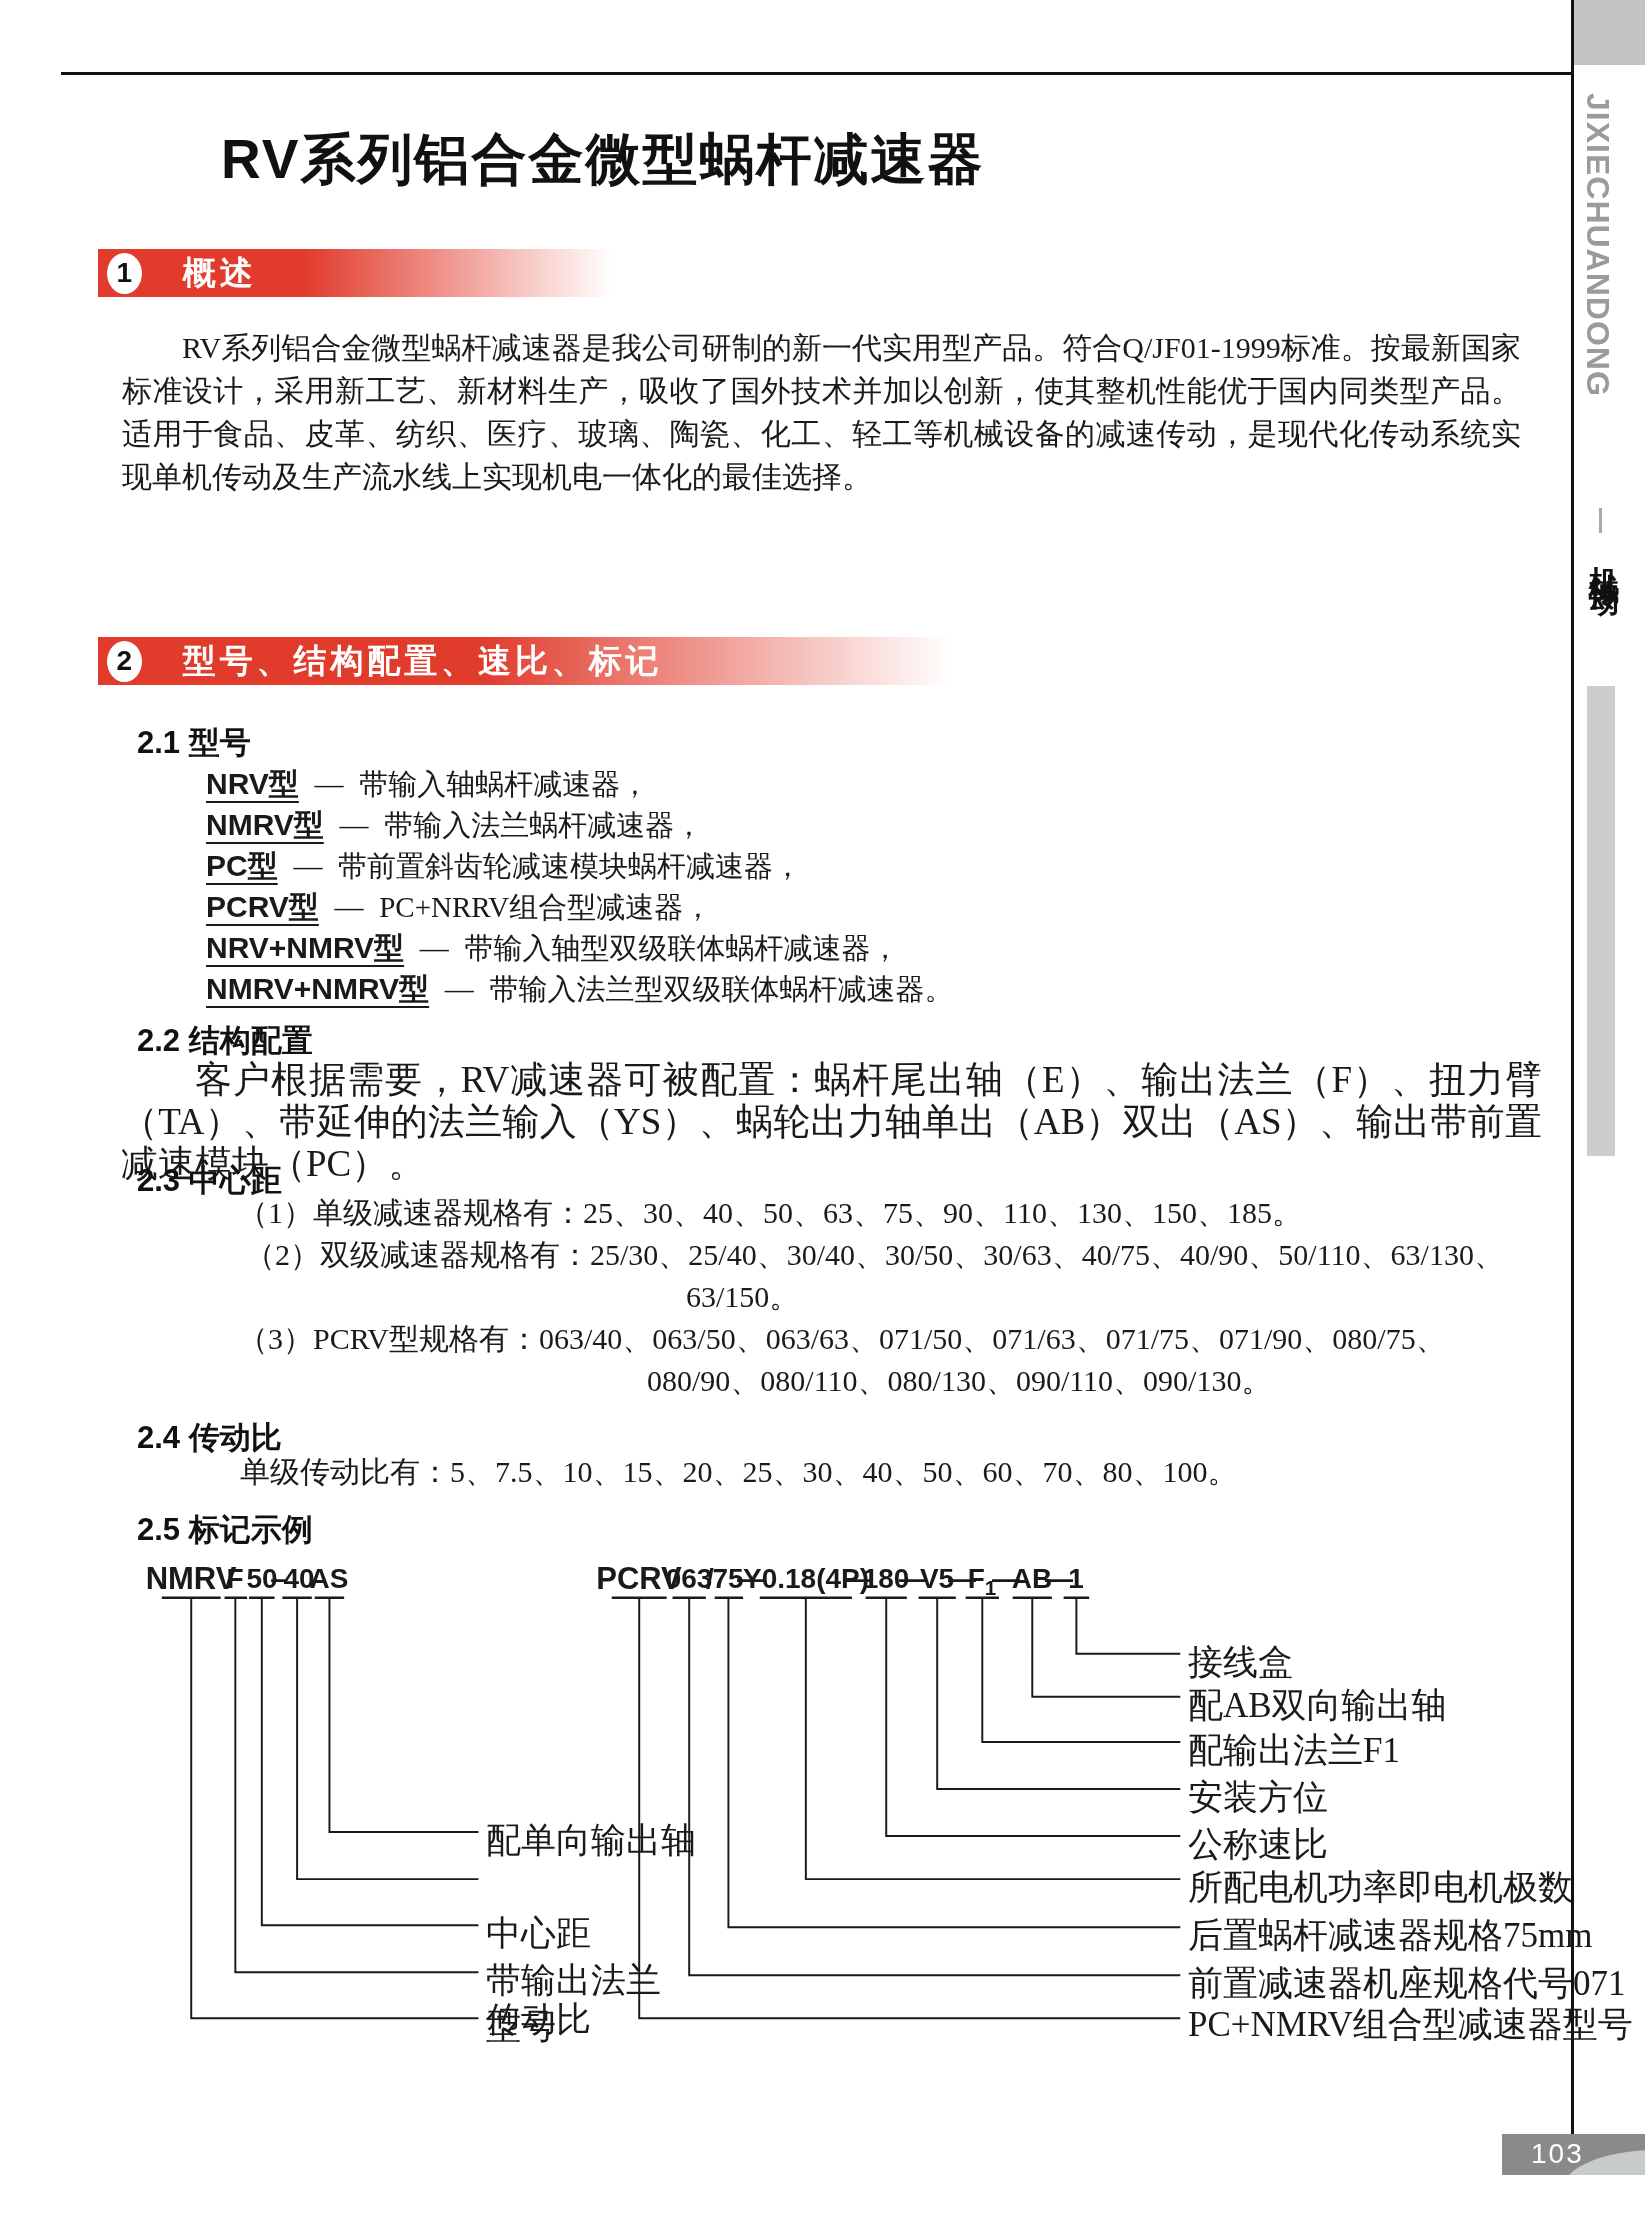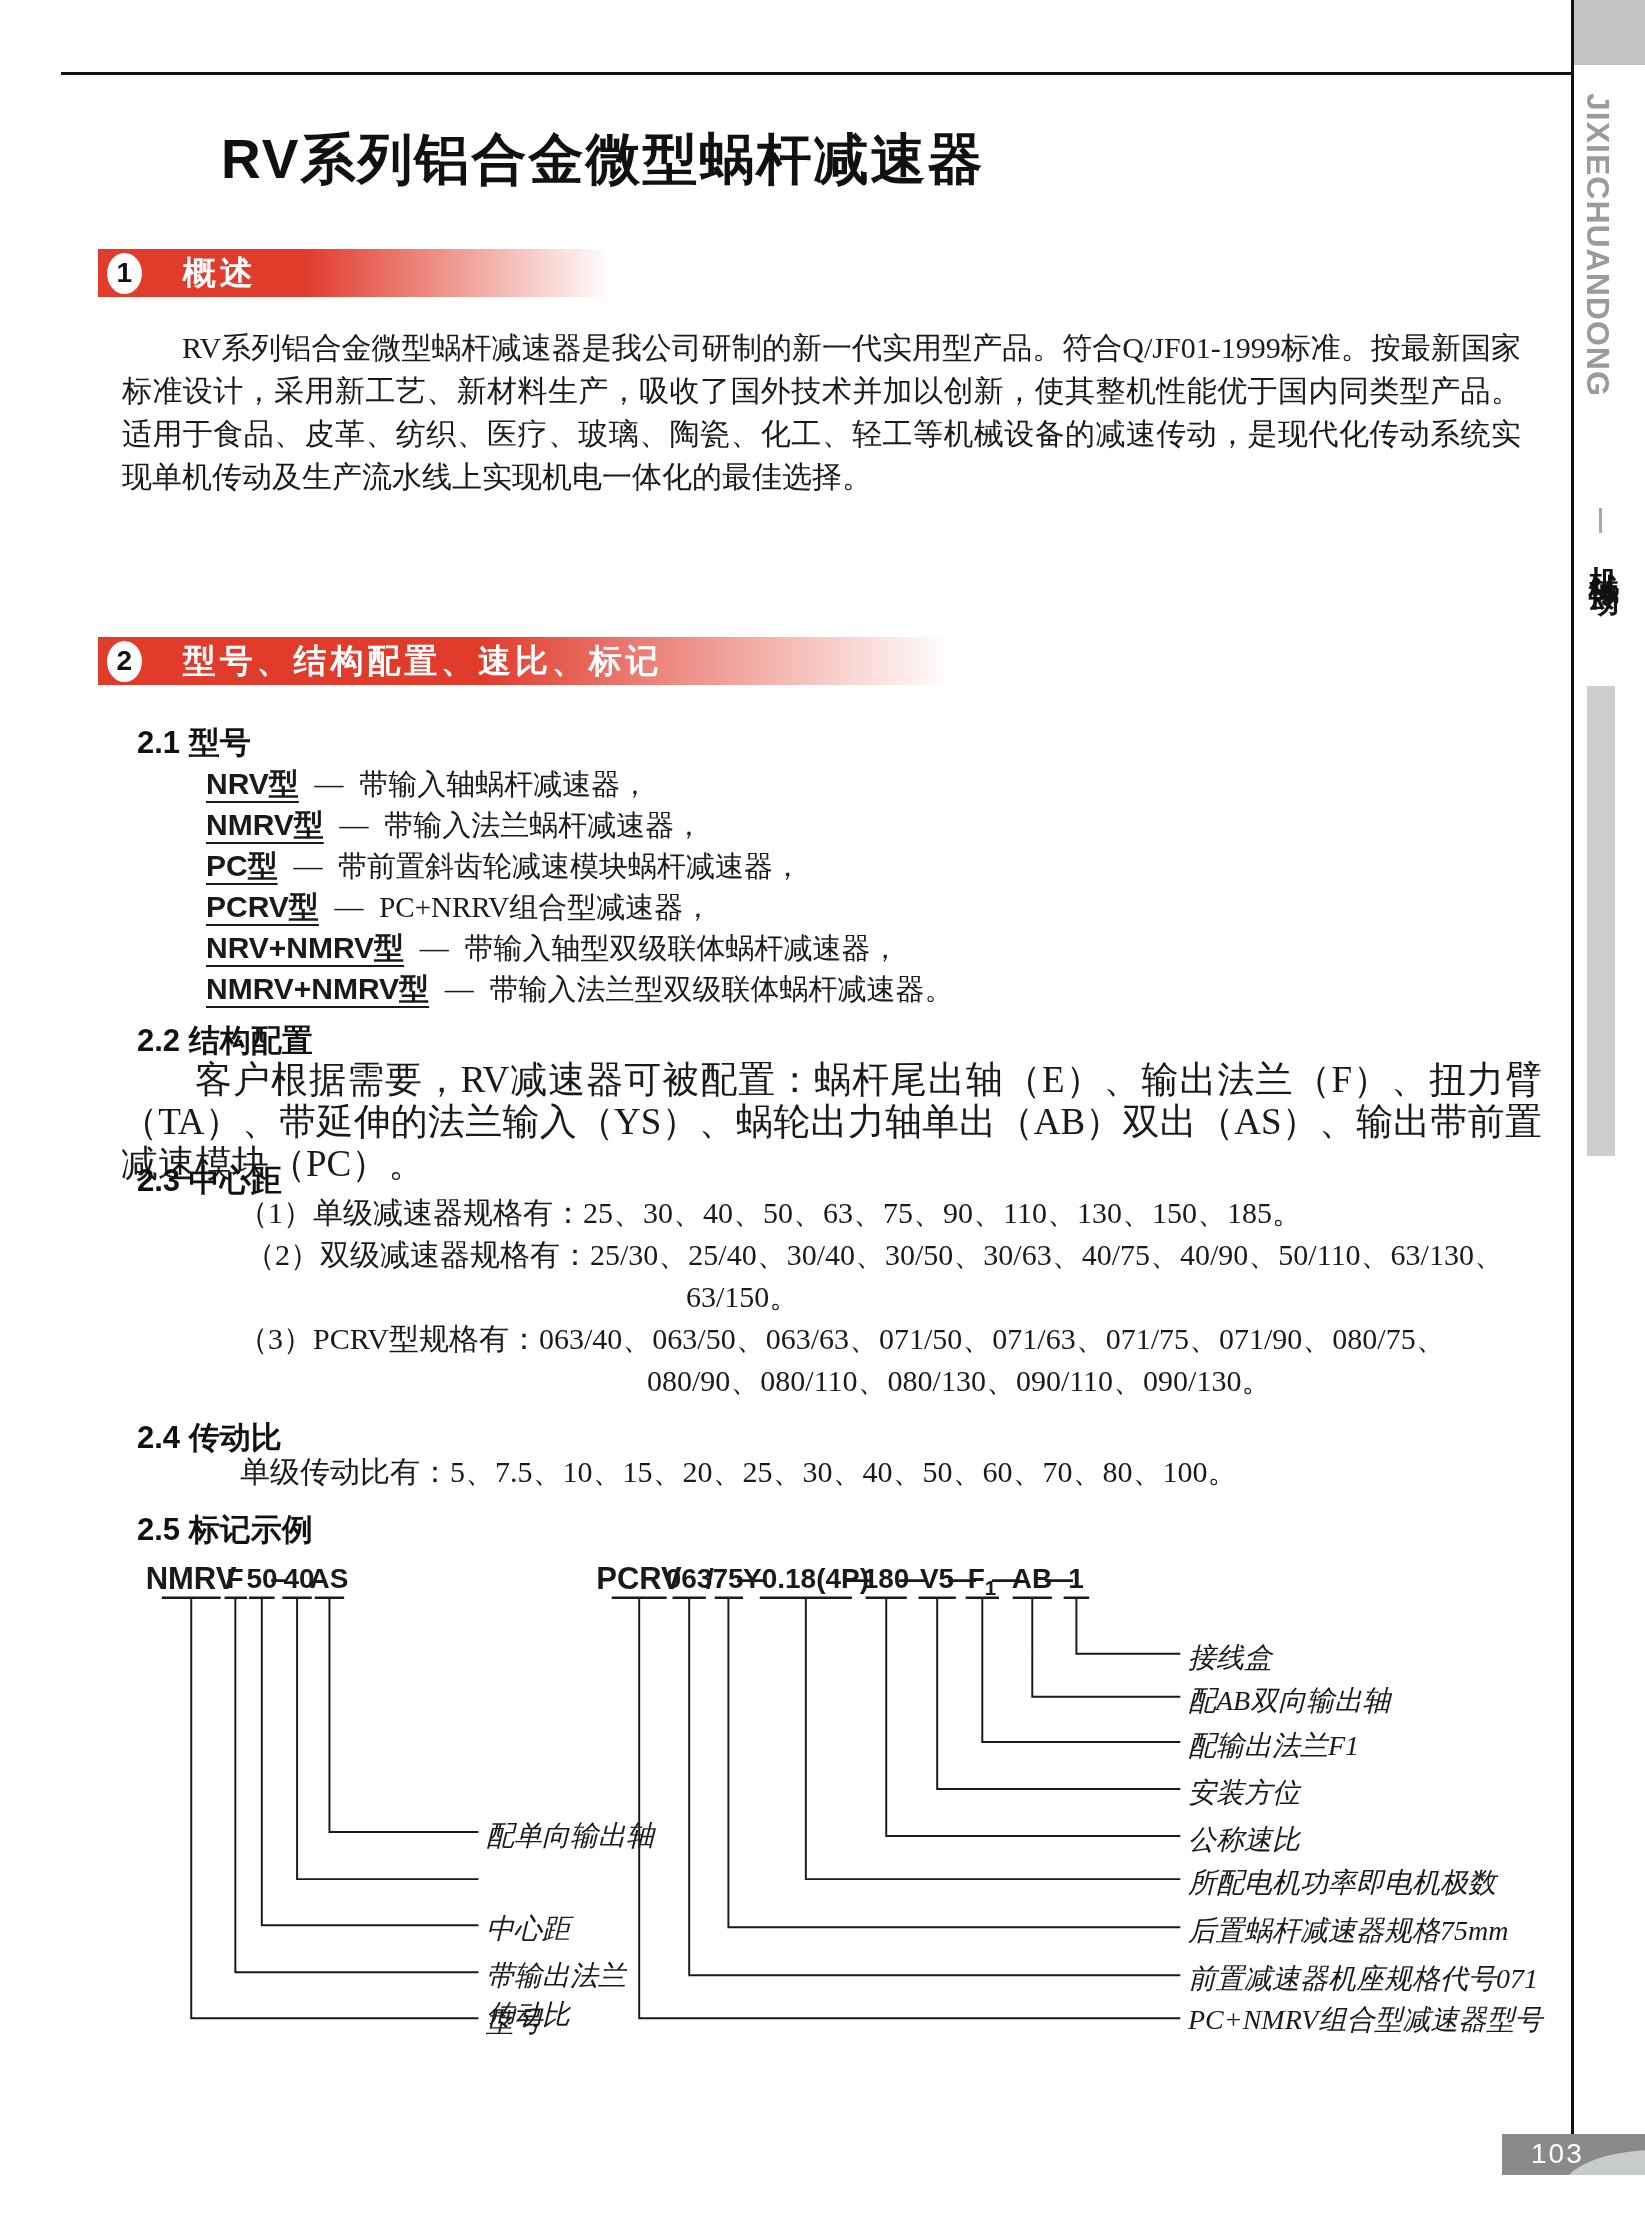--- a/index.html
+++ b/index.html
@@ -51,21 +51,21 @@
   .model-dash{padding:0 15.7px;}
   .body-line{font-size:30px;white-space:nowrap;}
   .p22{left:113px;top:1051px;width:1421px;font-size:37px;line-height:42px;
     text-align:justify;text-indent:2em;margin:8px;}
   
   .mk-svg{left:0;top:0;pointer-events:none;}
   .tok{font-family:"Liberation Sans","DejaVu Sans",sans-serif;font-weight:bold;
     font-size:28px;top:1563px;transform:translateX(-50%);white-space:nowrap;}
   .tok-big{font-size:31px;top:1561px;}
   .tok sub{font-size:20.6px;}
-  .mk-lab{font-size:28px;white-space:nowrap;font-style:italic;}
+  .mk-lab{font-size:35px;white-space:nowrap;}
   .mk-lab-l{left:486px;}
   .mk-lab-r{left:1188px;}
   
   .pagebox{left:1502px;top:2134px;width:144px;height:41px;background:#8a8a8a;overflow:hidden;}
   .page-ellipse{position:absolute;left:61px;top:15.7px;width:186px;height:78px;
     border-radius:50%;background:#c7cbca;}
   .pagenum{position:absolute;left:29px;top:3.9px;color:#ffffff;font-size:28px;
     font-family:"Liberation Sans","DejaVu Sans",sans-serif;letter-spacing:2px;z-index:2;}
 </style>
 </head>

